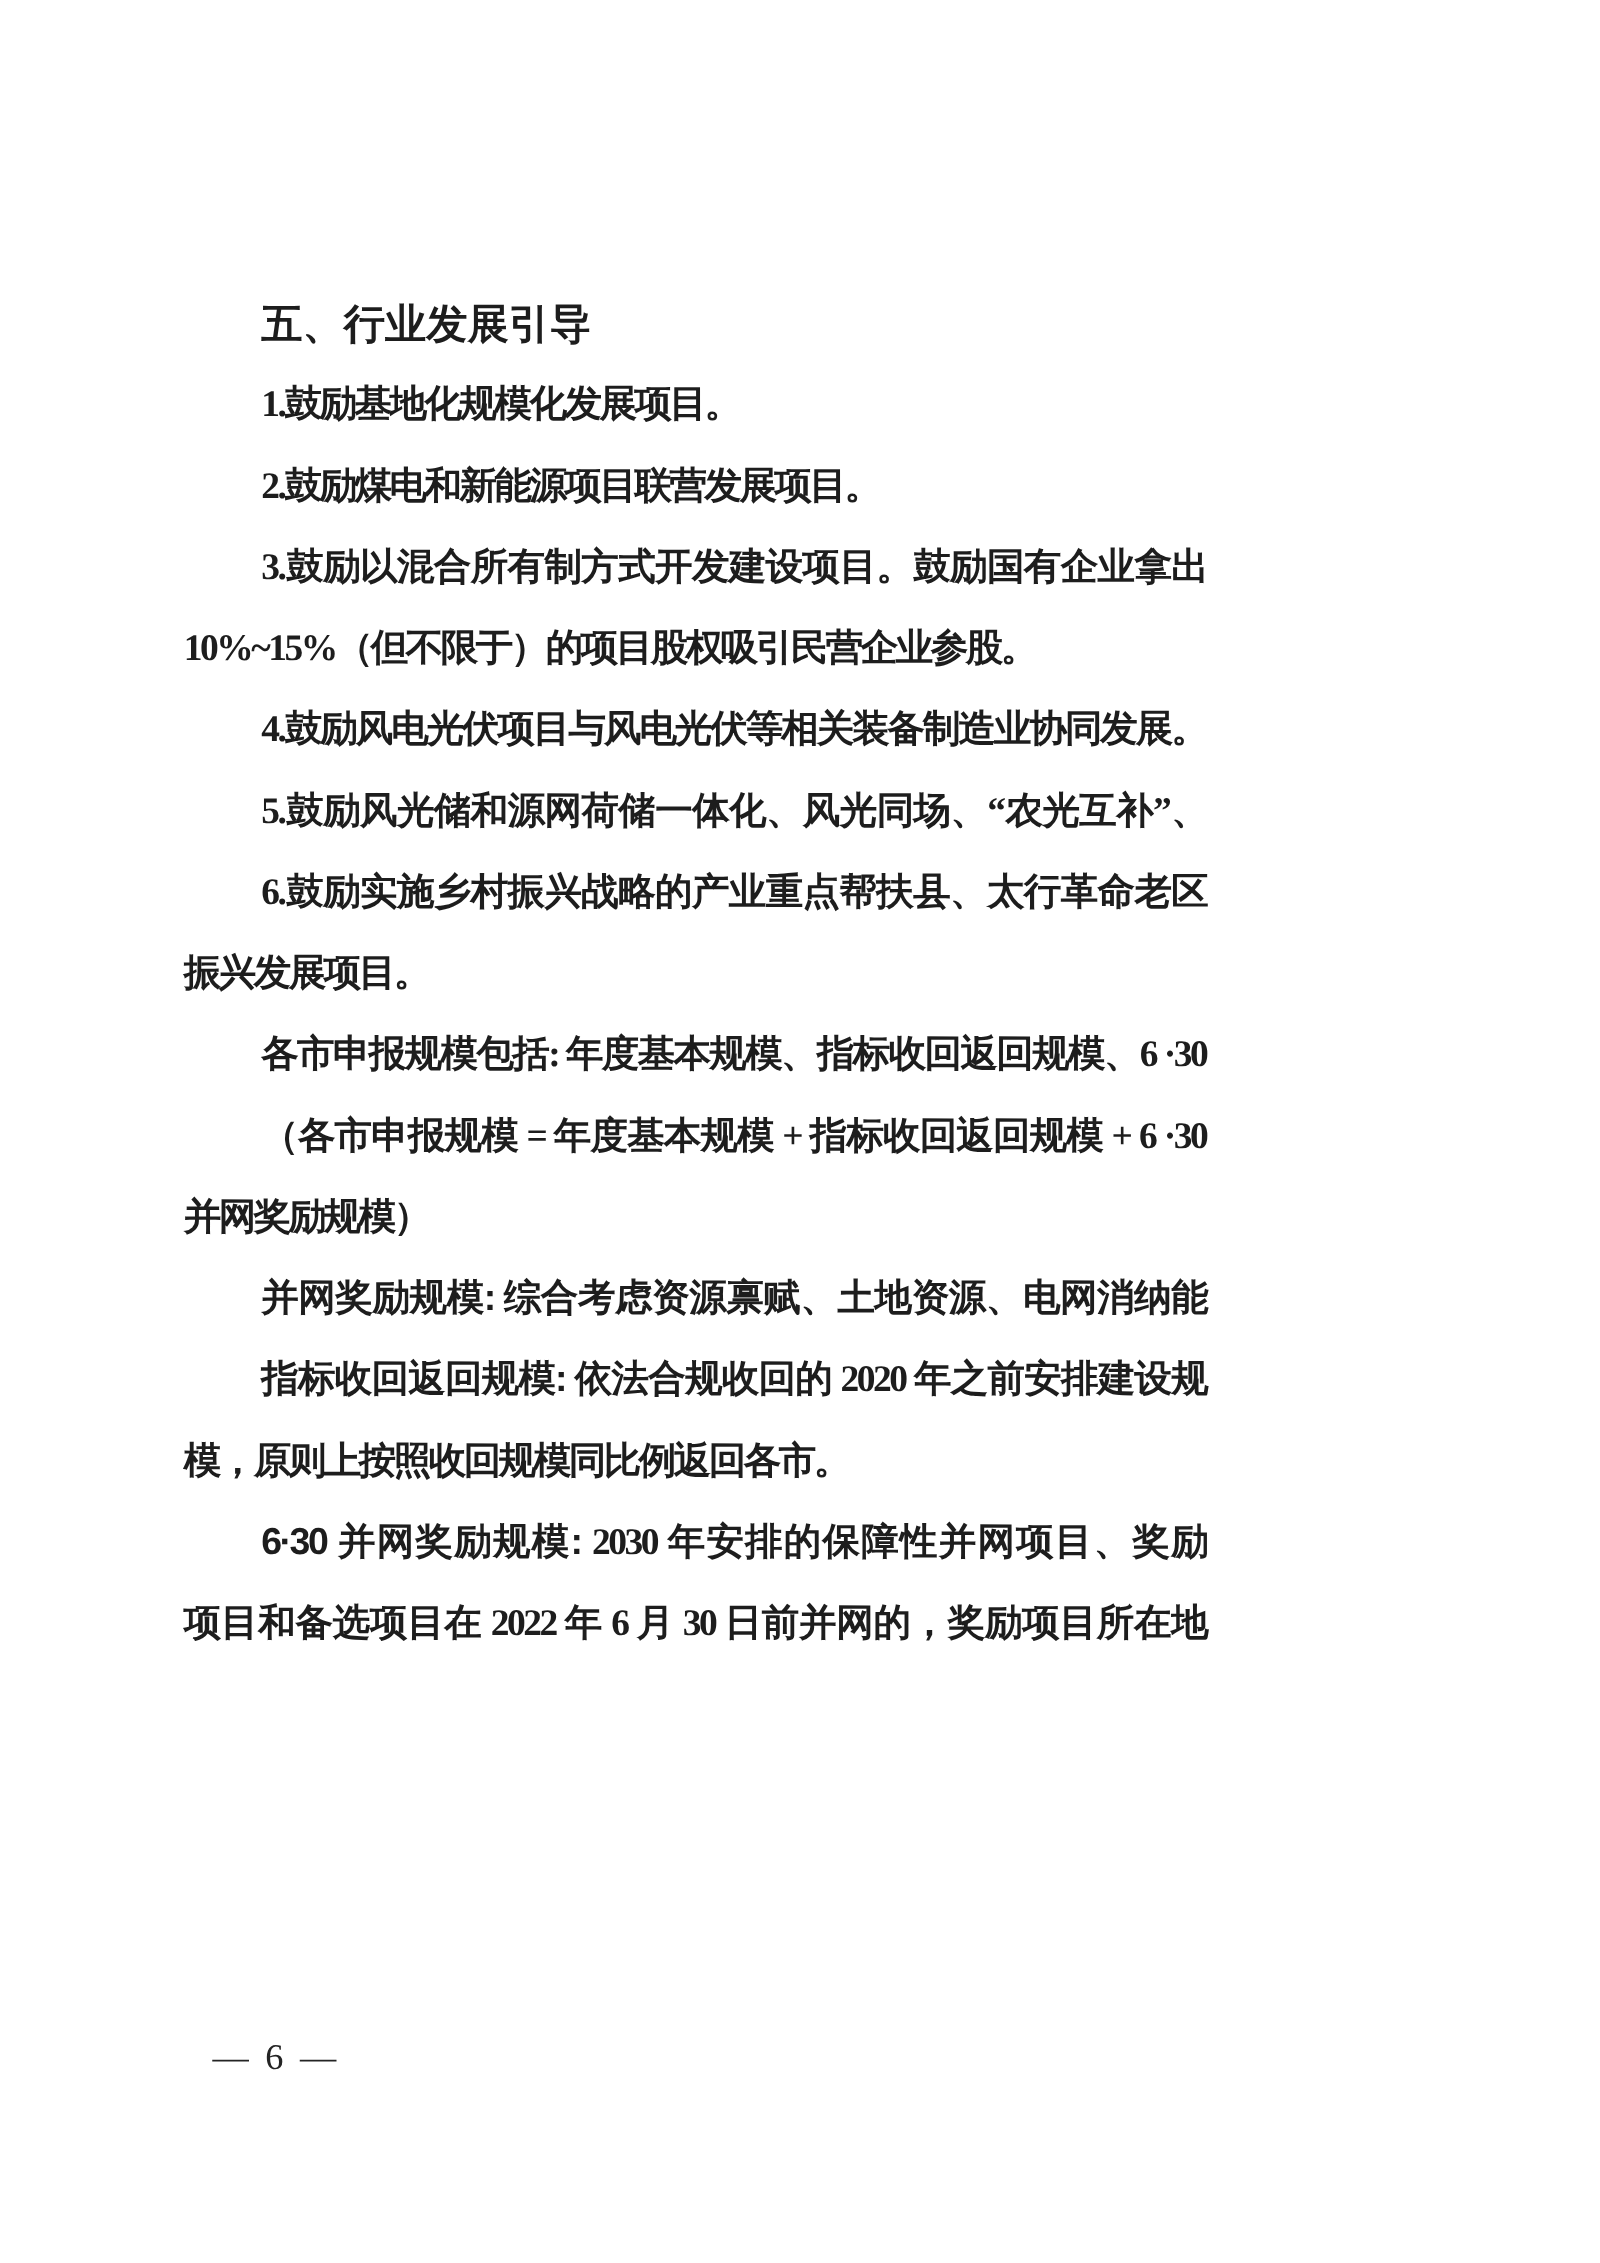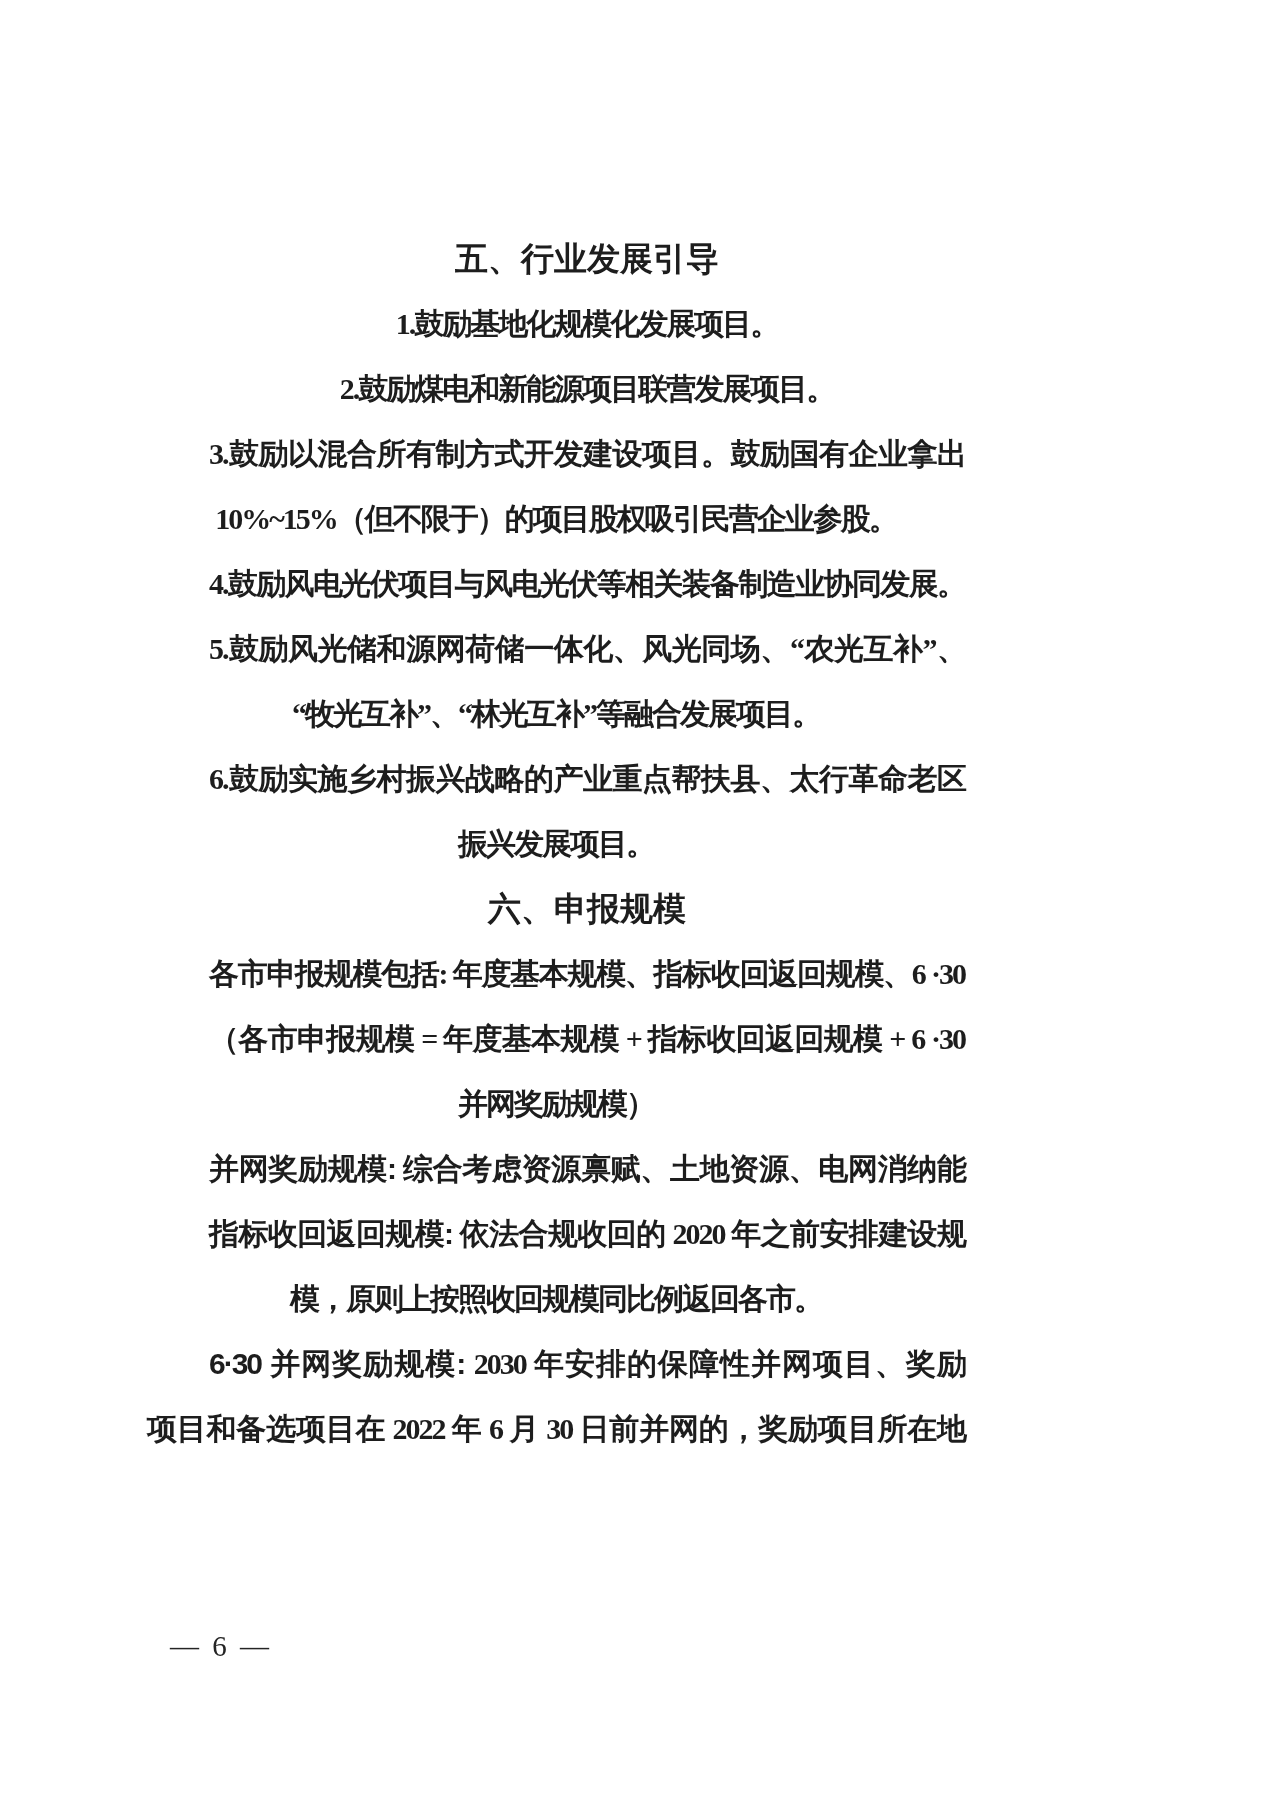--- a/index.html
+++ b/index.html
@@ -25,21 +25,21 @@
   .doc-body {
     position: absolute;
     left: 147px;
     top: 226px;
     width: 818px;
   }
   .line {
     font-size: 30px;
     line-height: 65px;
     letter-spacing: -2px;
-    text-align: center;
+    text-align: left;
     white-space: normal;
   }
   .line.justify {
     text-align: justify;
     text-align-last: justify;
   }
   .line.indent {
     padding-left: 62px;
   }
   .line.heading {
@@ -69,24 +69,22 @@
 
 <div class="page">
   <div class="doc-body">
       <div class="line heading indent"><span class="seg bold">五、行业发展引导</span></div>
       <div class="line body indent"><span class="seg">1.鼓励基地化规模化发展项目。</span></div>
       <div class="line body indent"><span class="seg">2.鼓励煤电和新能源项目联营发展项目。</span></div>
       <div class="line body indent justify"><span class="seg">3.鼓励以混合所有制方式开发建设项目。鼓励国有企业拿出</span></div>
       <div class="line body"><span class="seg">10%~15%（但不限于）的项目股权吸引民营企业参股。</span></div>
       <div class="line body indent justify"><span class="seg">4.鼓励风电光伏项目与风电光伏等相关装备制造业协同发展。</span></div>
       <div class="line body indent justify"><span class="seg">5.鼓励风光储和源网荷储一体化、风光同场、“农光互补”、</span></div>
-      <div class="line body"><span class="seg">“牧光互补”、“林光互补”等融合发展项目。</span></div>
       <div class="line body indent justify"><span class="seg">6.鼓励实施乡村振兴战略的产业重点帮扶县、太行革命老区</span></div>
       <div class="line body"><span class="seg">振兴发展项目。</span></div>
-      <div class="line heading indent"><span class="seg bold">六、申报规模</span></div>
       <div class="line body indent justify"><span class="seg">各市申报规模包括: 年度基本规模、指标收回返回规模、6 ·30</span></div>
       <div class="line body indent justify"><span class="seg">（各市申报规模 = 年度基本规模 + 指标收回返回规模 + 6 ·30</span></div>
       <div class="line body"><span class="seg">并网奖励规模）</span></div>
       <div class="line body indent justify"><span class="seg bold">并网奖励规模: </span><span class="seg">综合考虑资源禀赋、土地资源、电网消纳能</span></div>
       <div class="line body indent justify"><span class="seg bold">指标收回返回规模: </span><span class="seg">依法合规收回的 2020 年之前安排建设规</span></div>
       <div class="line body"><span class="seg">模，原则上按照收回规模同比例返回各市。</span></div>
       <div class="line body indent justify"><span class="seg bold">6·30 并网奖励规模: </span><span class="seg">2030 年安排的保障性并网项目、奖励</span></div>
       <div class="line body justify"><span class="seg">项目和备选项目在 2022 年 6 月 30 日前并网的，奖励项目所在地</span></div>
     </div>
   <div class="footer">— 6 —</div>

